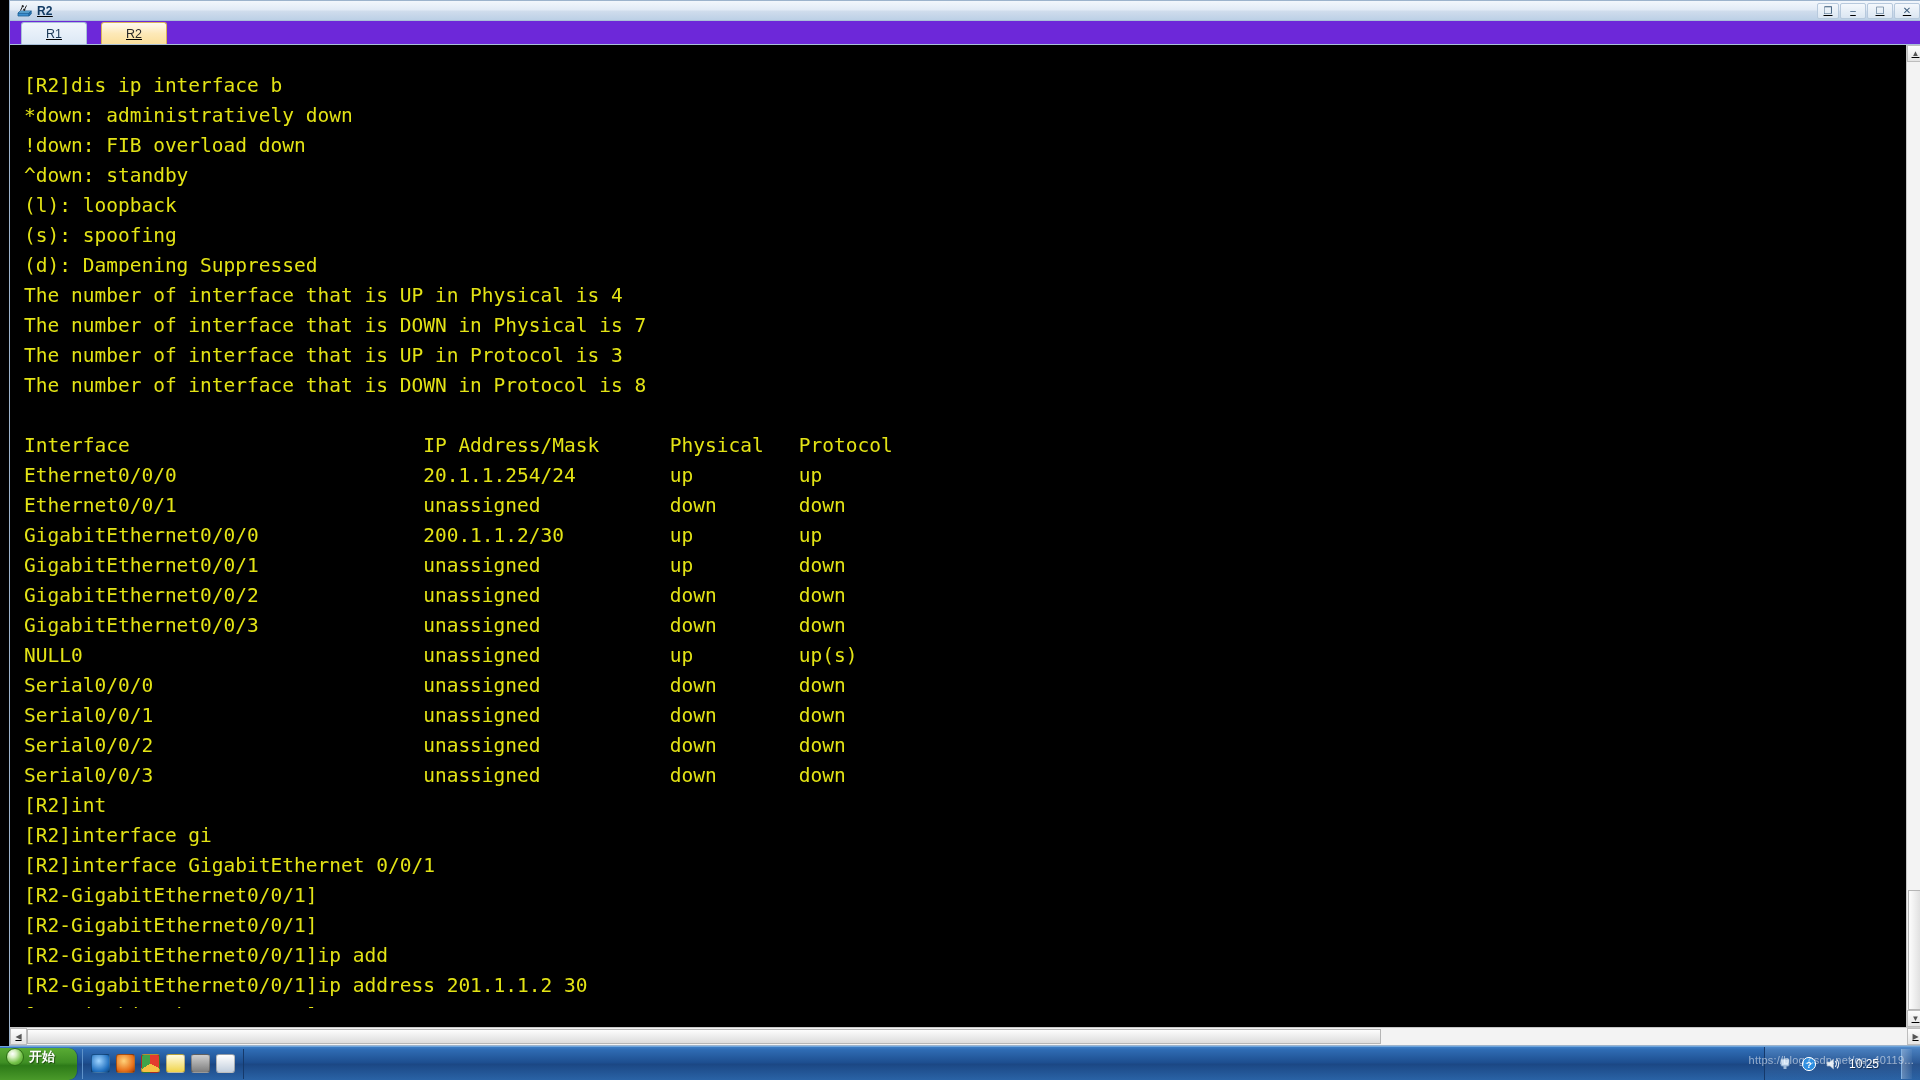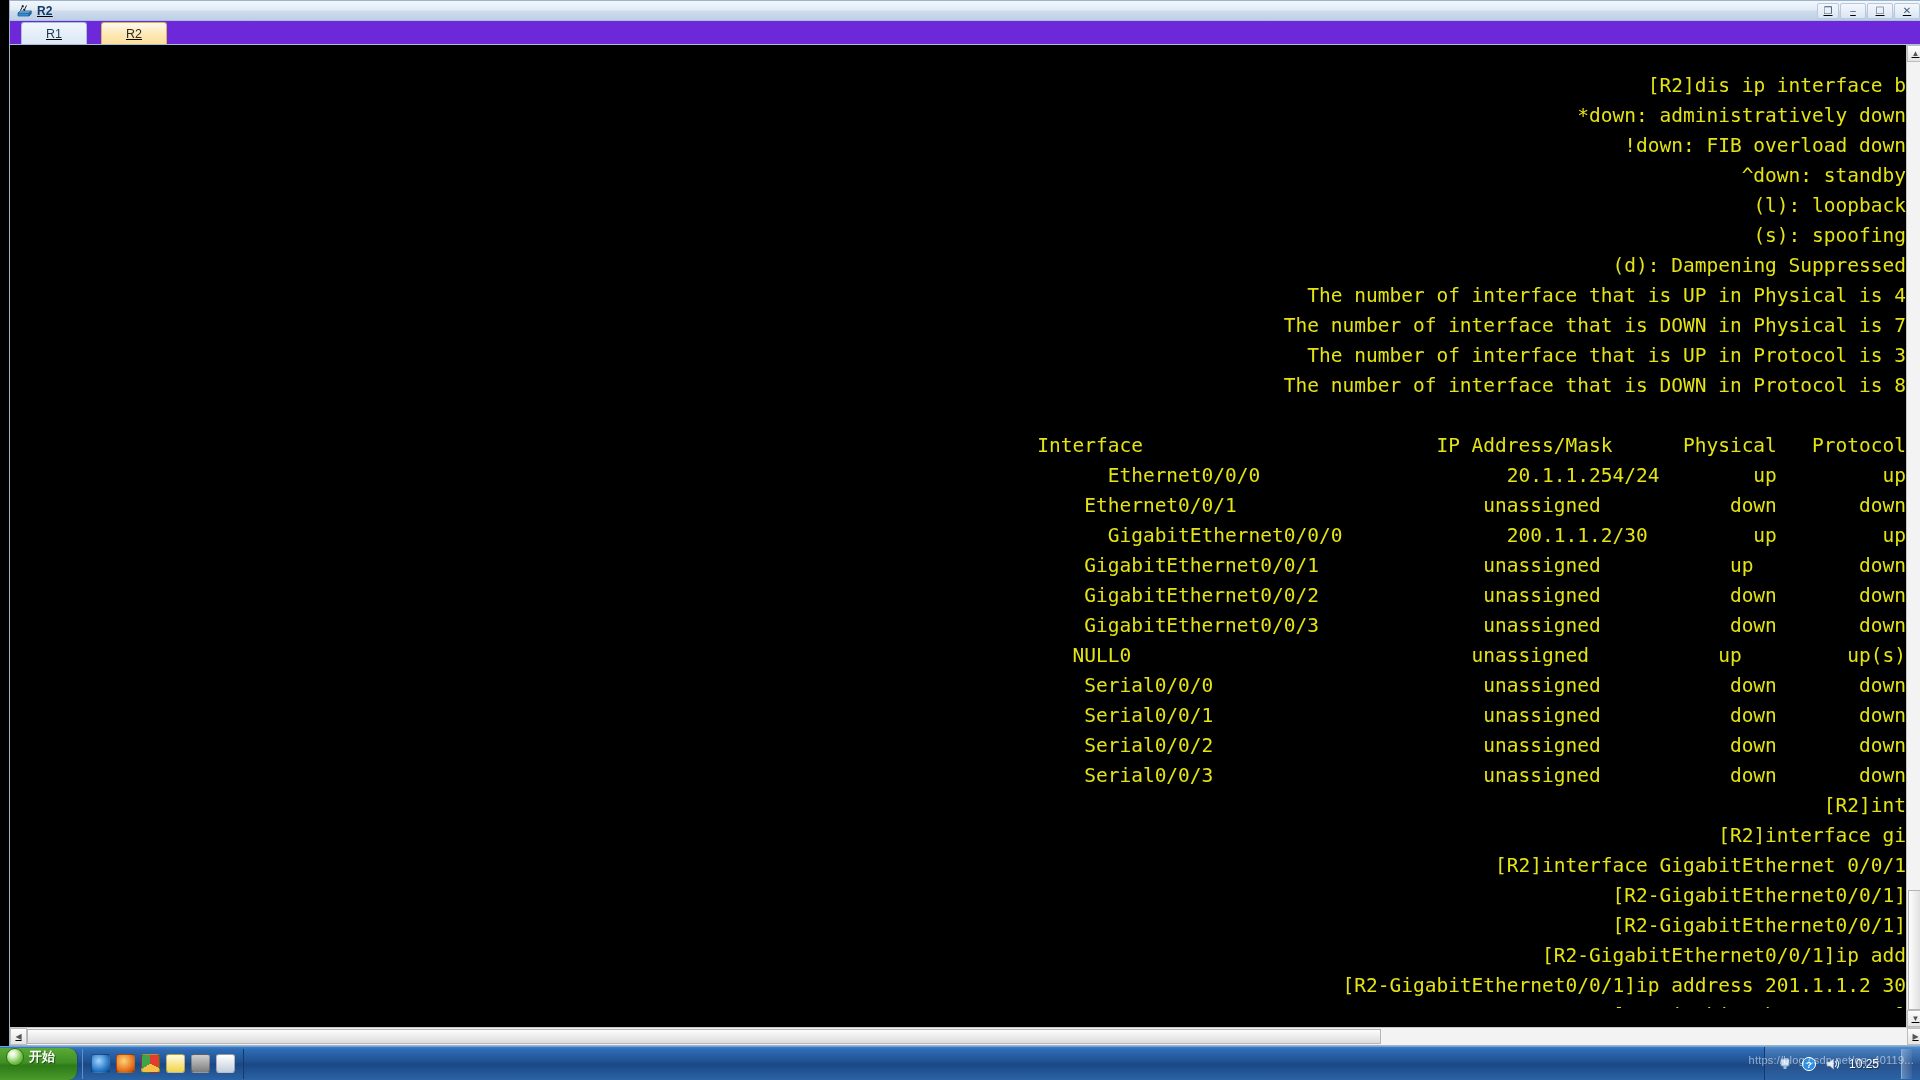--- a/index.html
+++ b/index.html
@@ -124,21 +124,20 @@
     background: #000;
     color: #e3e315;
     font-family: "DejaVu Sans Mono", "Liberation Mono", monospace;
     font-size: 19.5px;
     line-height: 30px;
     padding: 6px 0 0 14px;
     white-space: pre;
     overflow: hidden;
     box-sizing: border-box;
     letter-spacing: 0px;
-    text-align: right;
   }
   .term .line { height: 30px; }
 
   
   .vscroll {
     width: 17px;
     background: #f0f0f0;
     border-left: 1px solid #c8c8c8;
     flex: 0 0 auto;
     position: relative;

